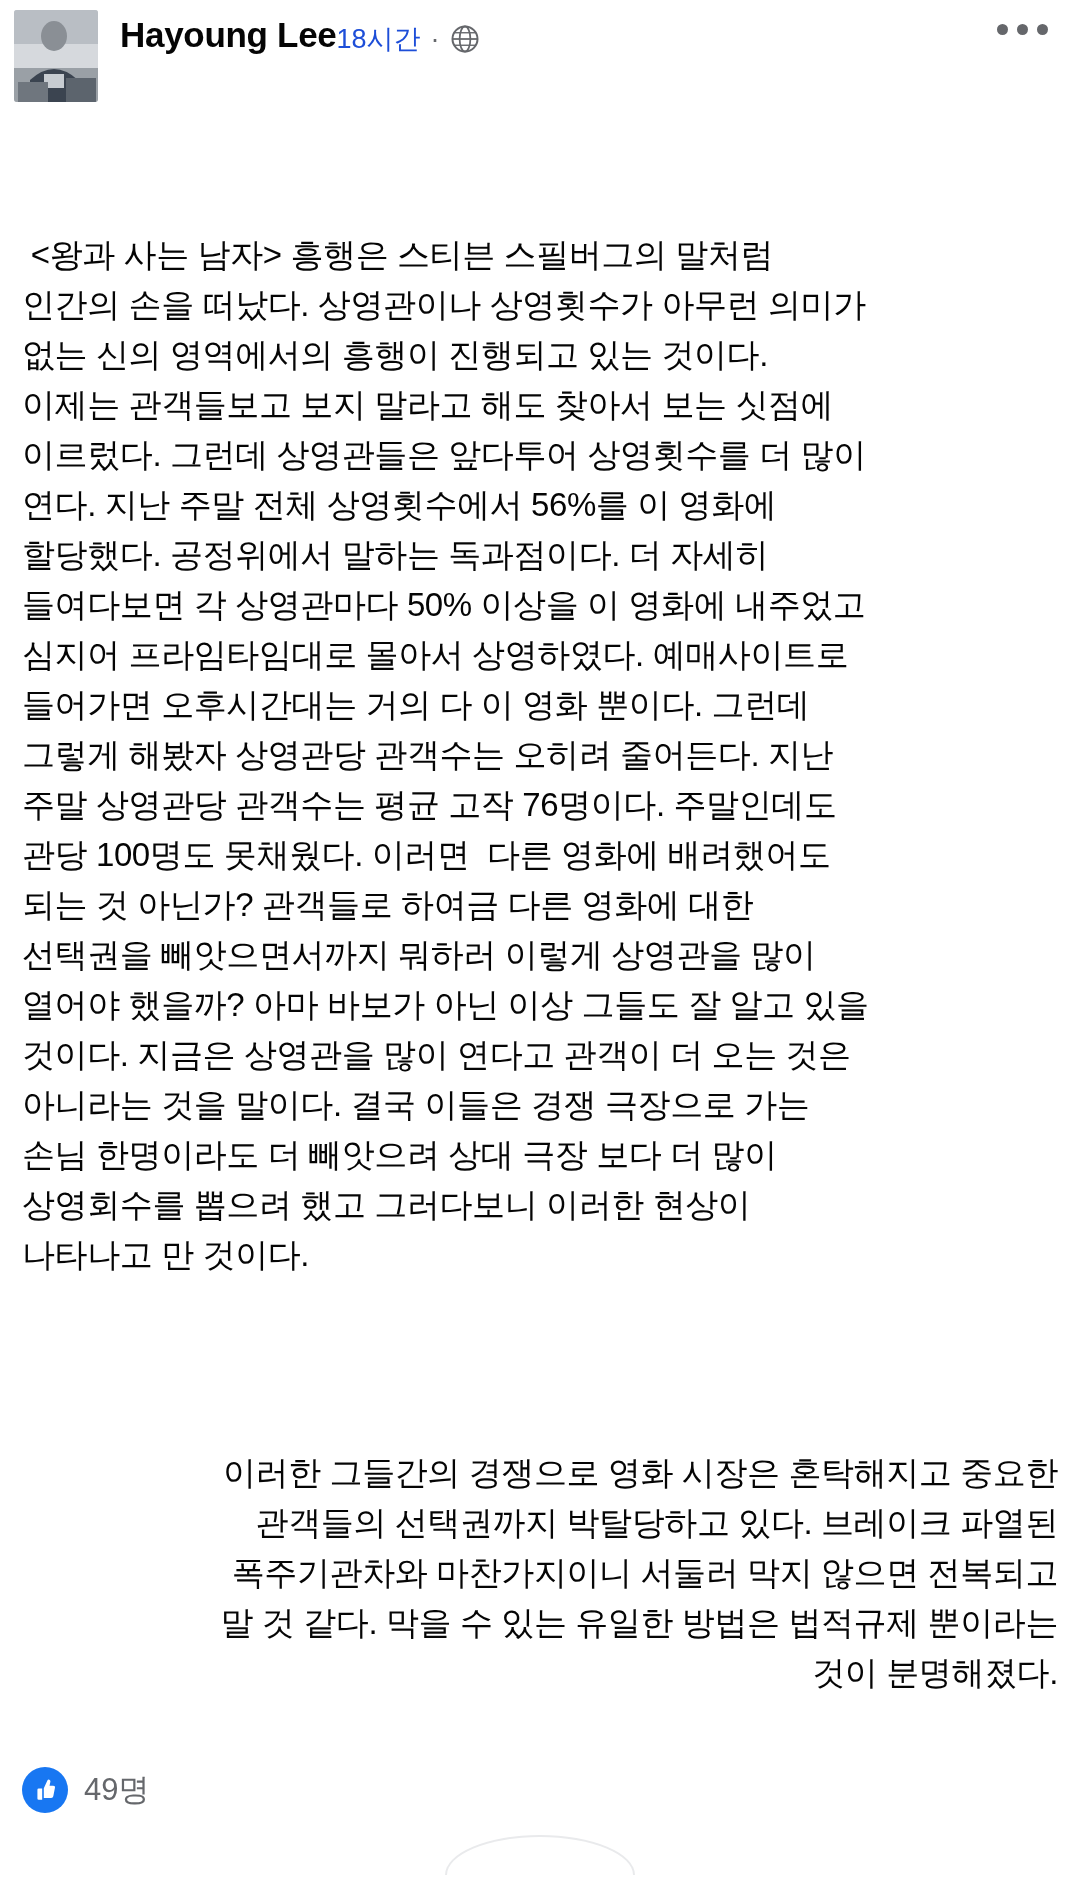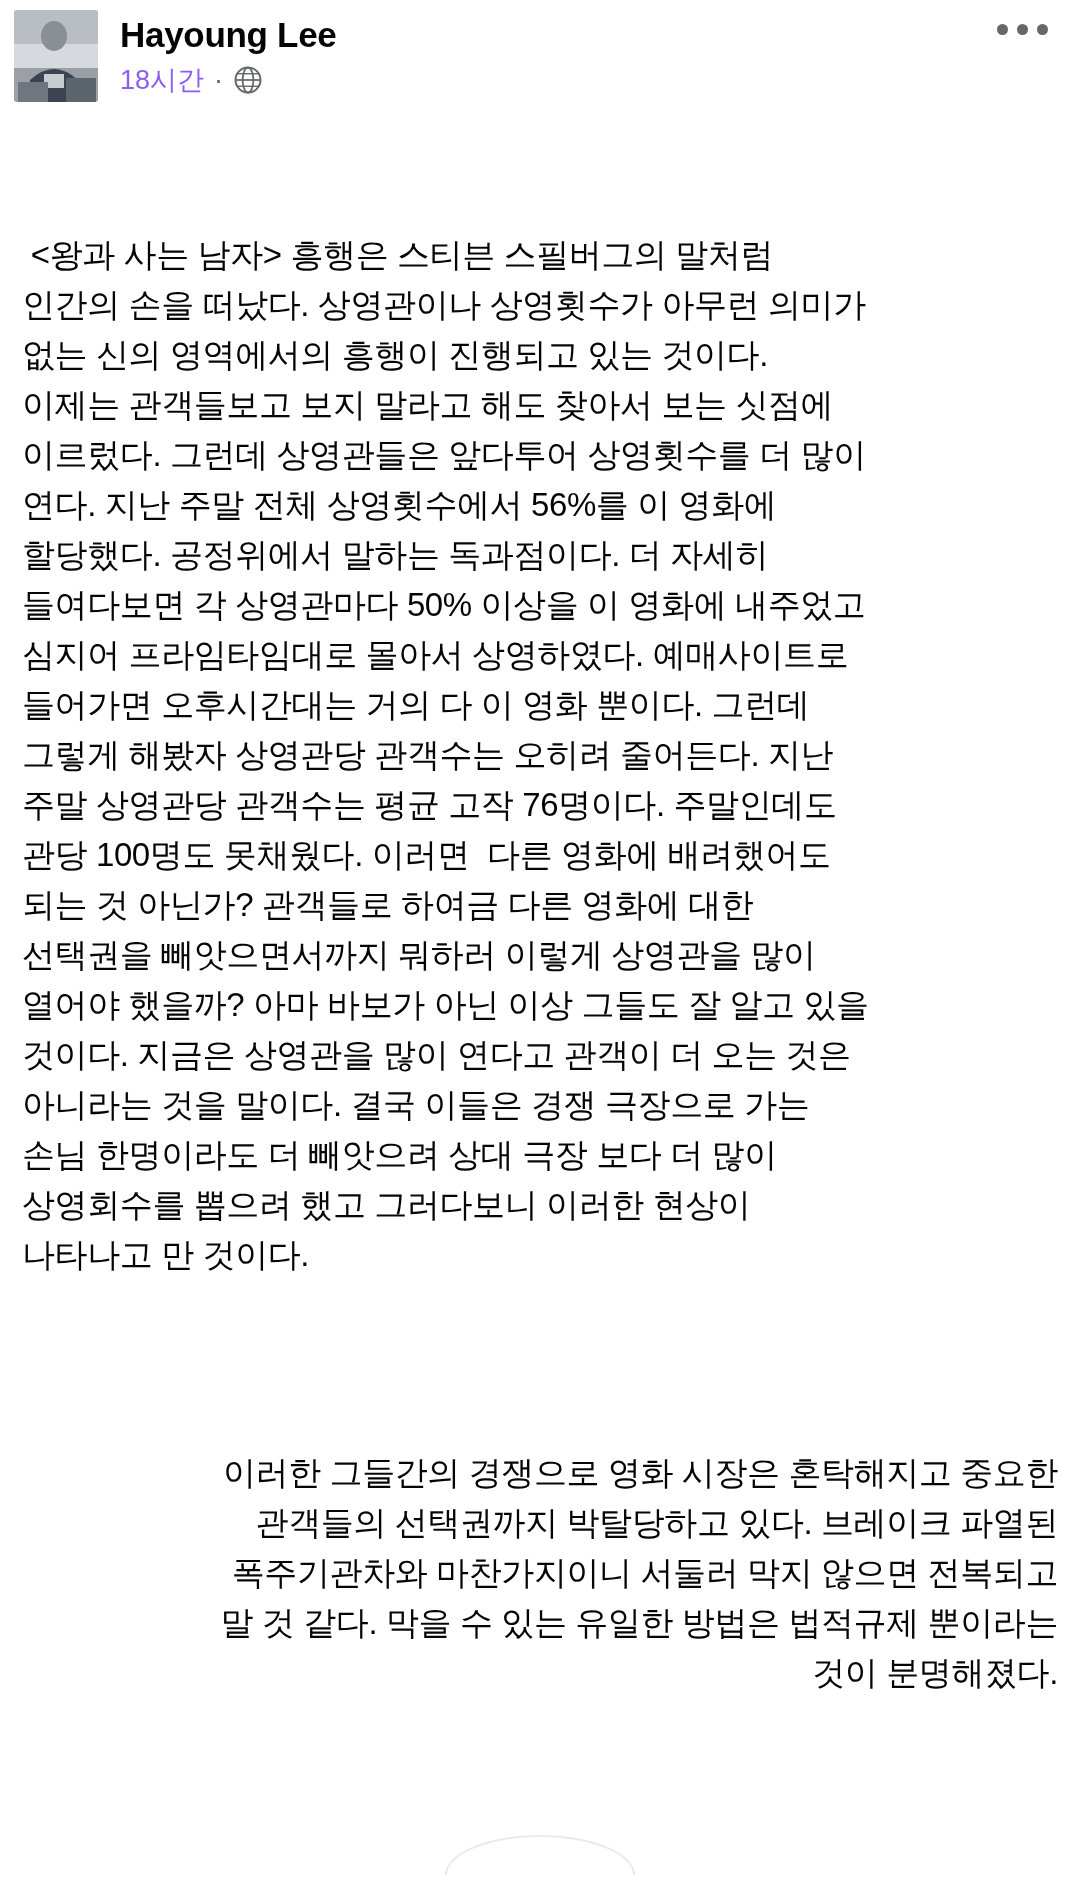--- a/index.html
+++ b/index.html
@@ -42,41 +42,40 @@
     overflow: hidden;
     position: relative;
     background: #c9cdd2;
     margin-top: 2px;
   }
   .avatar svg { display: block; }
 
   .header-text {
     margin-left: 22px;
     display: flex;
-    flex-direction: column;
     justify-content: center;
     padding-top: 6px;
   }
 
   .author-name {
     font-size: 35px;
     font-weight: bold;
     letter-spacing: -0.3px;
     line-height: 42px;
     color: #050505;
   }
 
   .meta-row {
     display: flex;
     align-items: center;
     margin-top: 8px;
   }
   .timestamp {
     font-size: 27px;
-    color: #8b5cf6;
+    color: #1d4ed8;
     line-height: 32px;
   }
   .meta-dot {
     font-size: 27px;
     color: #65676b;
     margin: 0 10px;
     line-height: 32px;
   }
   .globe-icon {
     width: 30px;
@@ -240,16 +239,26 @@
 손님 한명이라도 더 빼앗으려 상대 극장 보다 더 많이
 상영회수를 뽑으려 했고 그러다보니 이러한 현상이
 나타나고 만 것이다.</p>
     <p class="para">이러한 그들간의 경쟁으로 영화 시장은 혼탁해지고 중요한
 관객들의 선택권까지 박탈당하고 있다. 브레이크 파열된
 폭주기관차와 마찬가지이니 서둘러 막지 않으면 전복되고
 말 것 같다. 막을 수 있는 유일한 방법은 법적규제 뿐이라는
 것이 분명해졌다.</p>
   </div>
 
+  <div class="post-footer">
+    <div class="reaction-pill">
+      <span class="like-badge">
+        <svg width="26" height="26" viewBox="0 0 24 24" aria-hidden="true">
+          <path d="M9.4 21H6.2A1.2 1.2 0 0 1 5 19.8v-8.1A1.2 1.2 0 0 1 6.2 10.5h3.2zM10.9 10.3l3.3-7.1a1.5 1.5 0 0 1 2.8.9l-.8 4h3.3a1.7 1.7 0 0 1 1.65 2.1l-1.5 7.5A2 2 0 0 1 17.7 19.4h-6.8z" fill="#ffffff"></path>
+        </svg>
+      </span>
+      <span class="reaction-count">49명</span>
+    </div>
+  </div>
 
   <div class="bottom-fade"></div>
   <div class="nav-hint"></div>
 </div>
 
 </body></html>

